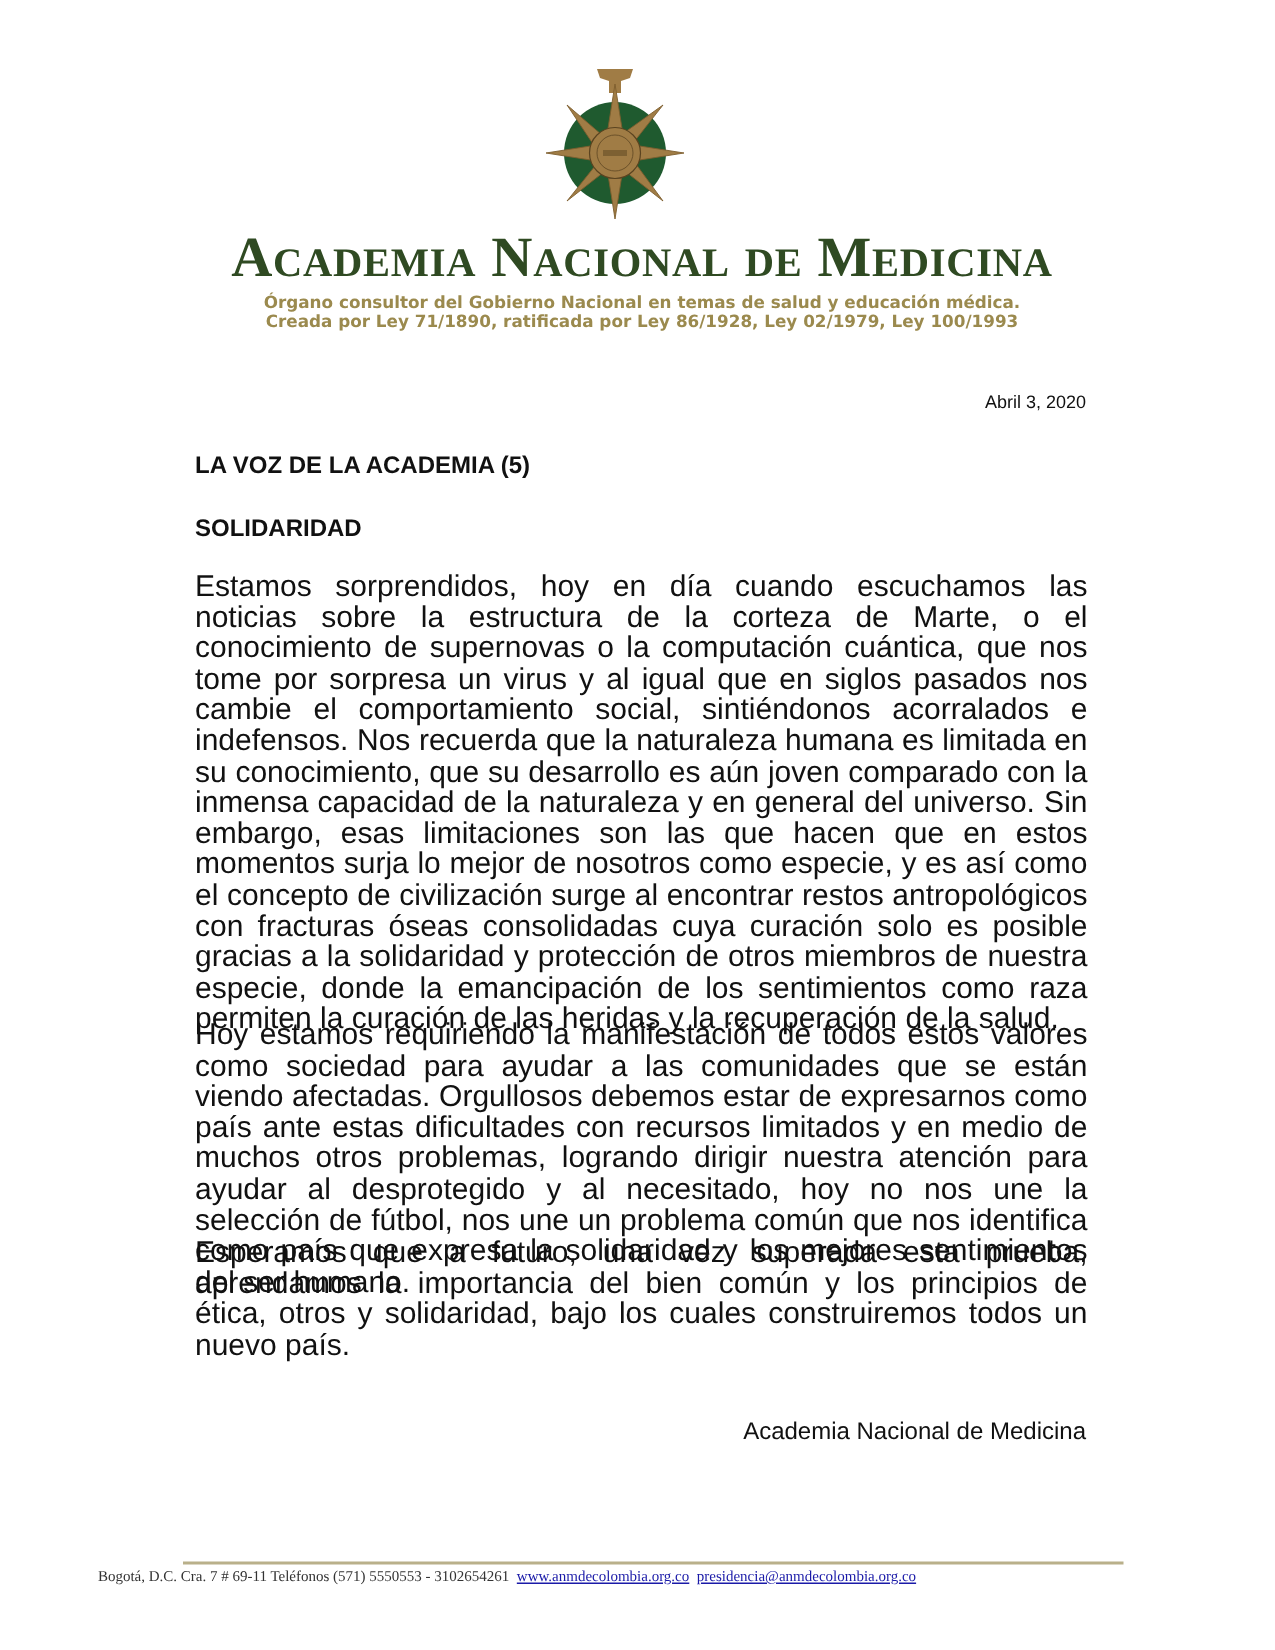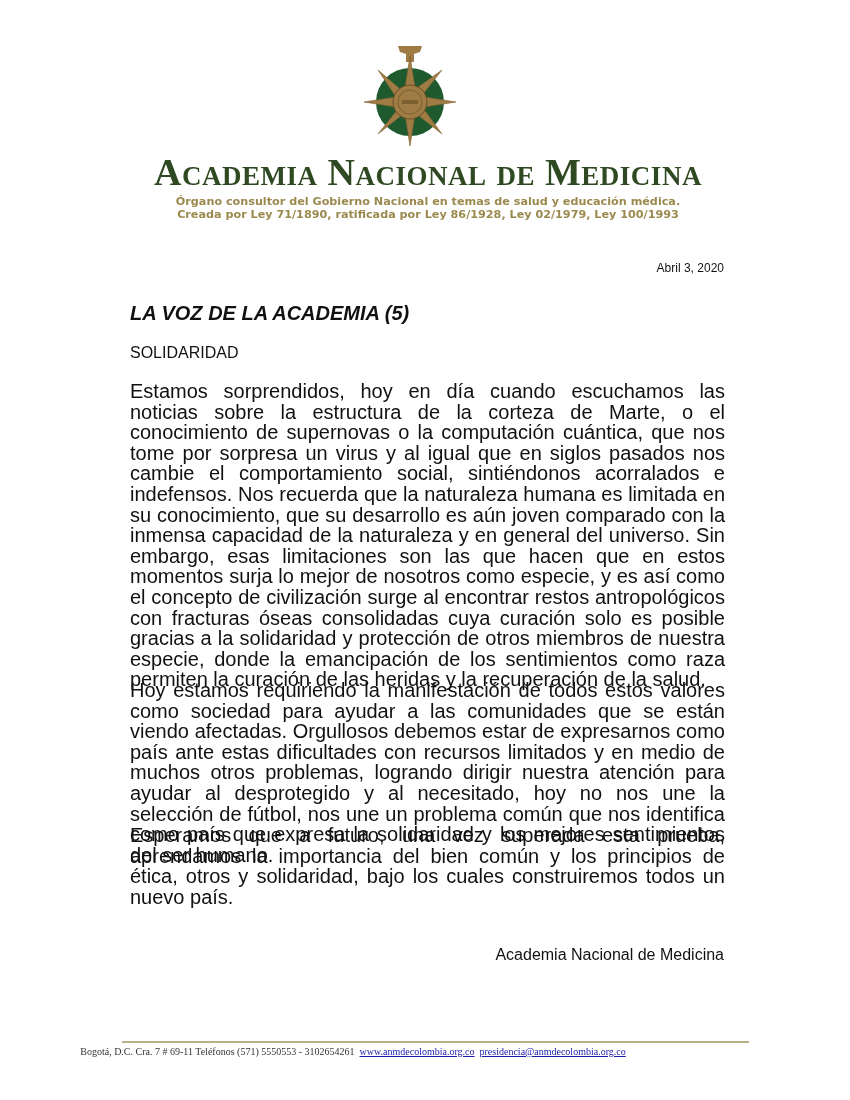--- a/index.html
+++ b/index.html
@@ -3,29 +3,29 @@
 <meta charset="utf-8">
 <style>
   html, body { margin:0; padding:0; background:#ffffff; }
   body { width:850px; height:1100px; position:relative; overflow:hidden; font-family:"Liberation Sans", sans-serif; color:#111; }
   .emblem { position:absolute; left:362px; top:42px; width:96px; height:104px; }
   .title { position:absolute; left:0; top:150px; width:856px; text-align:center; font-family:"Liberation Serif", serif; font-weight:bold; color:#2f4a22; font-size:38px; letter-spacing:0.5px; font-variant:small-caps; line-height:44px; }
   .sub { position:absolute; left:0; width:856px; text-align:center; font-family:"DejaVu Sans", sans-serif; font-weight:bold; color:#9b8a4e; font-size:11.2px; line-height:13px; }
   .sub1 { top:195px; }
   .sub2 { top:208px; }
   .date { position:absolute; right:126px; top:261px; font-size:12px; }
-  .heading1 { position:absolute; left:130px; top:302px; font-size:20px; font-weight:bold; font-style:italic; }
-  .heading2 { position:absolute; left:130px; top:344px; font-size:16px; font-weight:normal; }
+  .heading1 { position:absolute; left:130px; top:302px; font-size:16px; font-weight:bold; }
+  .heading2 { position:absolute; left:130px; top:344px; font-size:16px; font-weight:bold; }
   .para { position:absolute; left:130px; width:595px; font-size:20px; line-height:20.6px; text-align:justify; }
   .p1 { top:381px; }
   .p2 { top:680px; }
   .p3 { top:825px; }
   .signature { position:absolute; right:126px; top:946px; font-size:16px; }
   .footer-rule { position:absolute; left:122px; top:1041px; width:627px; height:2px; background:#b9b08a; }
-  .footer { position:absolute; left:0; top:1046px; width:676px; text-align:center; font-family:"Liberation Serif", serif; font-size:10px; color:#333;padding-left:15px; }
+  .footer { position:absolute; left:0; top:1046px; width:676px; text-align:center; font-family:"Liberation Serif", serif; font-size:10px; color:#333; }
   .footer a { color:#1a1aa8; text-decoration:underline; }
 </style>
 </head>
 <body>
 
 <div class="emblem">
   <svg width="96" height="104" viewBox="0 0 96 104">
     <circle cx="48" cy="60" r="34" fill="#1f5a2f"></circle>
 
     <path d="M36 4 L60 4 L58 10 L52 12 L52 20 L44 20 L44 12 L38 10 Z" fill="#a07c45"></path>

